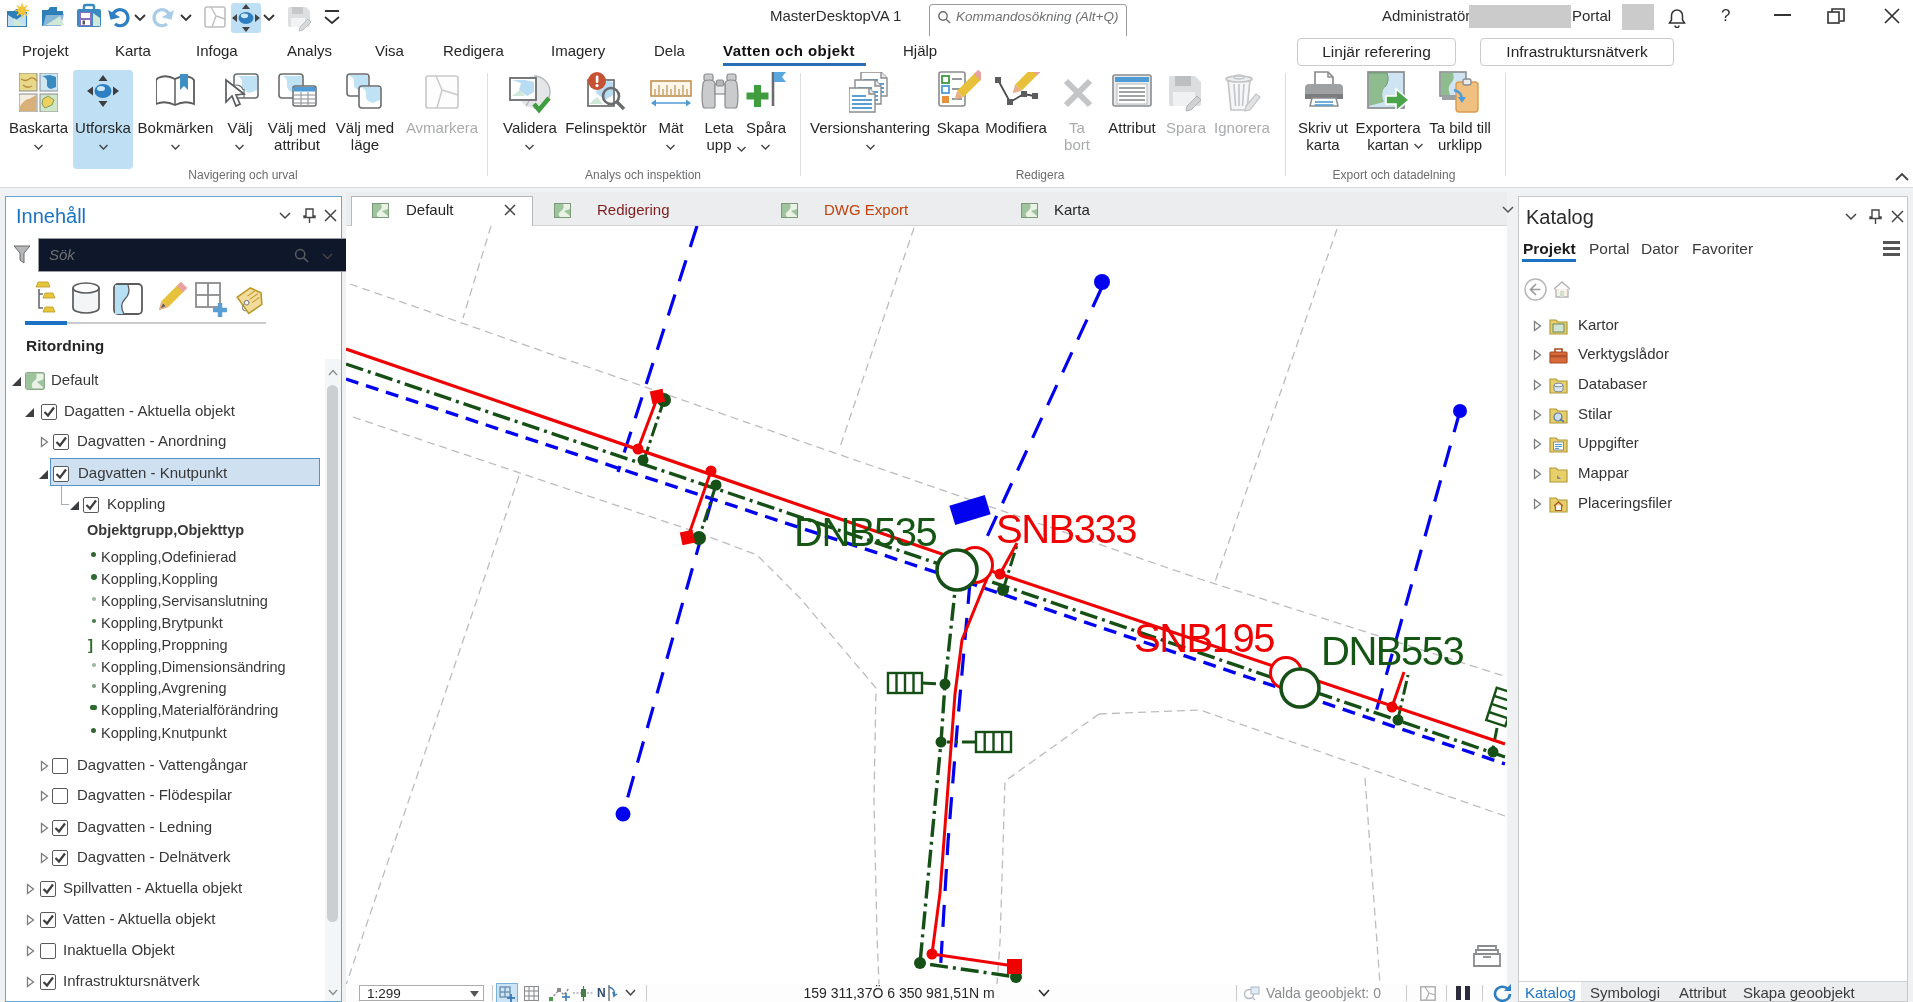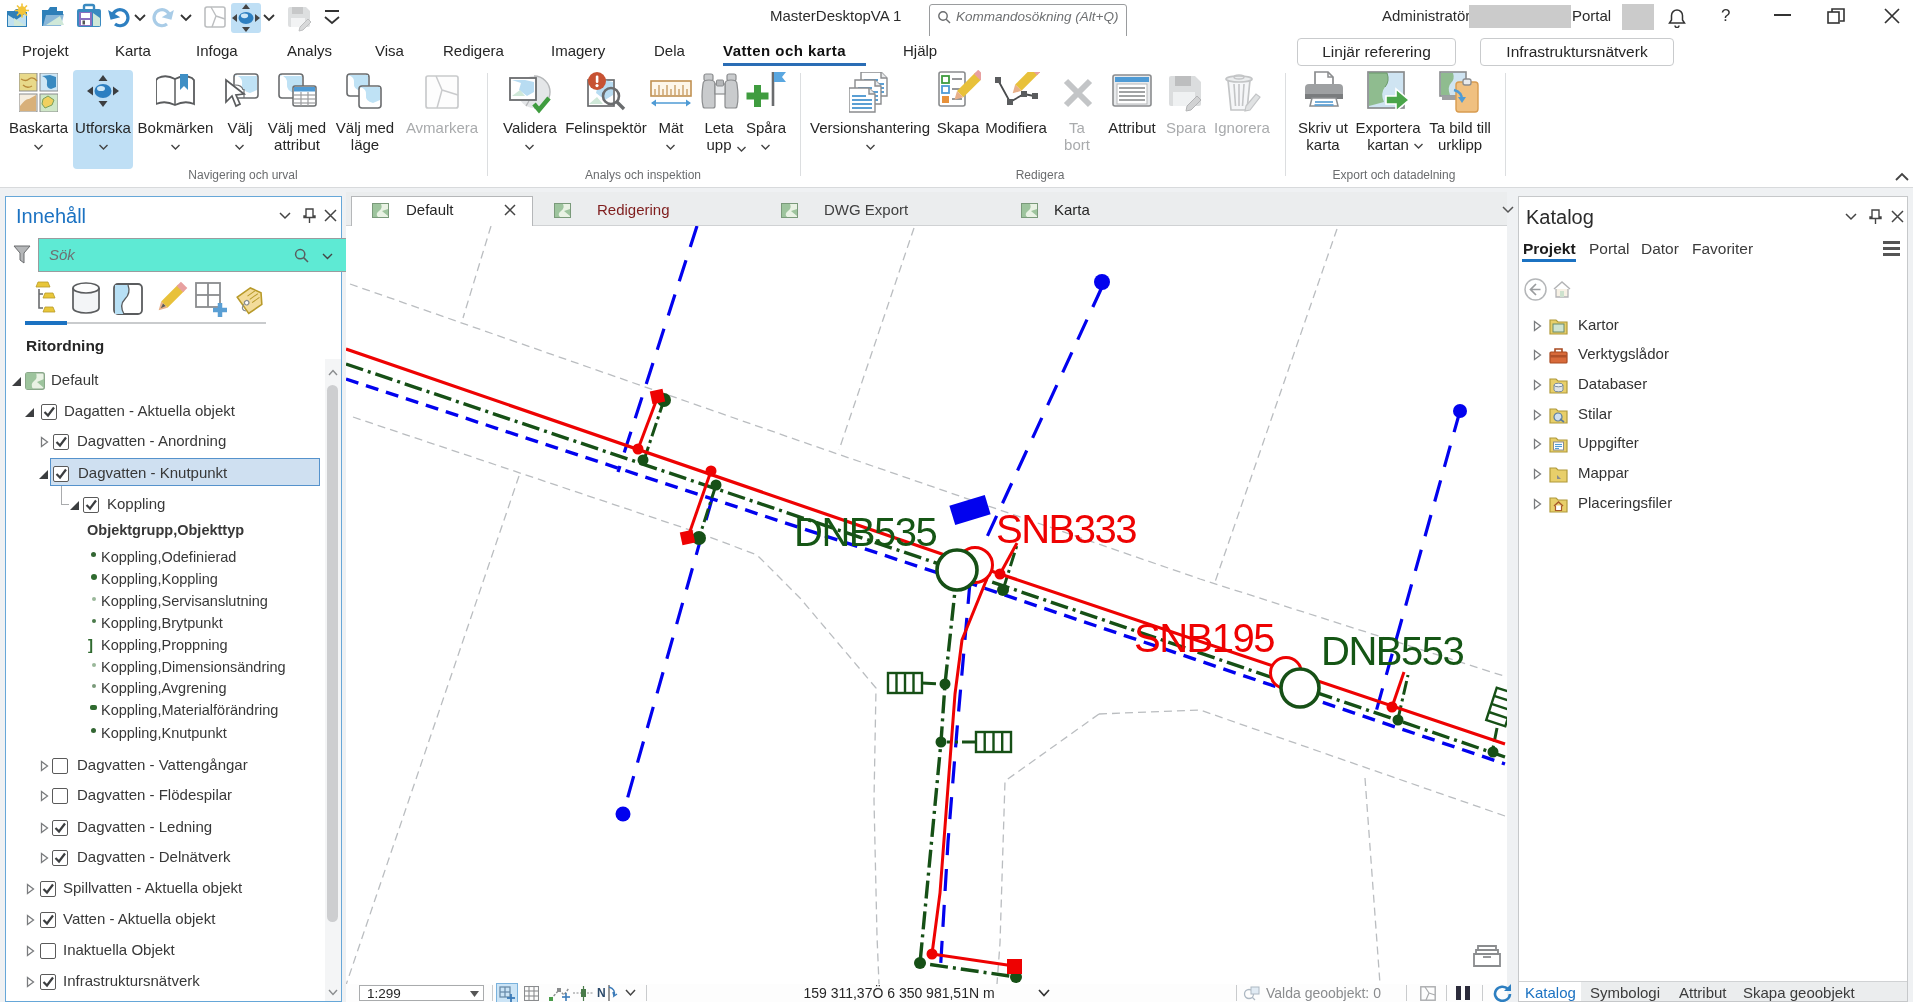--- a/index.html
+++ b/index.html
@@ -127,21 +127,21 @@
 </div>
 <div id="tabrow">
   <div class="rtab" style="left:22px;">Projekt</div>
   <div class="rtab" style="left:115px;">Karta</div>
   <div class="rtab" style="left:196px;">Infoga</div>
   <div class="rtab" style="left:287px;">Analys</div>
   <div class="rtab" style="left:375px;">Visa</div>
   <div class="rtab" style="left:443px;">Redigera</div>
   <div class="rtab" style="left:551px;">Imagery</div>
   <div class="rtab" style="left:654px;">Dela</div>
-  <div class="rtab" style="left:723px;font-weight:bold;color:#111;letter-spacing:0.45px;">Vatten och karta</div>
+  <div class="rtab" style="left:723px;font-weight:bold;color:#111;letter-spacing:0.45px;">Vatten och objekt</div>
   <div class="abs" style="left:723px;top:27px;width:143px;height:3px;background:#2a6db5;"></div>
   <div class="rtab" style="left:903px;">Hjälp</div>
   <div class="groupbtn" style="left:1297px;width:159px;">Linjär referering</div>
   <div class="groupbtn" style="left:1480px;width:194px;">Infrastruktursnätverk</div>
 </div>
 <div id="ribbon">
 
   <svg class="abs" style="left:19px;top:6px" width="39" height="39" viewBox="0 0 39 39">
     <g>
         <rect x="0" y="0" width="18" height="18" fill="#e8d98a" stroke="#8a8c8e"></rect>
@@ -450,21 +450,21 @@
   <svg class="abs" style="left:297px;top:11px" width="13" height="16" viewBox="0 0 13 16">
       <path d="M3,1 h7 v7 h2 v1.5 h-11 v-1.5 h2 z" fill="none" stroke="#444" stroke-width="1.4"></path>
       <line x1="6.5" y1="10" x2="6.5" y2="15" stroke="#444" stroke-width="1.4"></line>
     </svg>
   <svg class="abs" style="left:318px;top:12px" width="13" height="13" viewBox="0 0 13 13">
       <path d="M1,1 L12,12 M12,1 L1,12" stroke="#444" stroke-width="1.5"></path>
     </svg>
   <svg class="abs" style="left:7px;top:48px" width="18" height="20" viewBox="0 0 18 20">
       <path d="M1,1 h16 l-6,7 v10 l-4,-3 v-7 z" fill="#b5b7b9" stroke="#6a6c6e" stroke-width="1"></path>
     </svg>
-  <div class="abs" style="left:32px;top:41px;width:322px;height:34px;border:1px solid #9a9c9e;background:#5eead4;">
+  <div class="abs" style="left:32px;top:41px;width:322px;height:34px;border:1px solid #9a9c9e;background:#0f172a;">
     <div class="abs itl" style="left:10px;top:7px;font-size:15px;">Sök</div>
     <svg class="abs" style="left:255px;top:9px" width="15" height="15" viewBox="0 0 15 15">
         <circle cx="6.2" cy="6.2" r="4.6" fill="none" stroke="#5a5c5e" stroke-width="1.5"></circle>
         <line x1="9.6" y1="9.6" x2="14" y2="14" stroke="#5a5c5e" stroke-width="1.5"></line>
       </svg>
     <svg class="abs" style="left:283px;top:14px" width="11" height="7" viewBox="0 0 11 7">
         <path d="M1,1 l4.5,4.5 4.5,-4.5" fill="none" stroke="#444" stroke-width="1.4"></path>
       </svg>
   </div>
 
@@ -684,21 +684,21 @@
         <rect x="0.5" y="0.5" width="16" height="14" fill="#e9f2e4" stroke="#7a9a7a"></rect>
         <path d="M1,1 h8 q2,4 -2,7 t-1,6 h-5 z" fill="#9dc49d"></path>
         <path d="M10,8 l6,5 v-7 z" fill="#9dc49d"></path>
       </svg>
     <div class="abs" style="left:251px;top:9px;font-size:15px;color:#7f1d1d;">Redigering</div>
     <svg class="abs" style="left:435px;top:11px" width="17" height="15" viewBox="0 0 17 15">
         <rect x="0.5" y="0.5" width="16" height="14" fill="#e9f2e4" stroke="#7a9a7a"></rect>
         <path d="M1,1 h8 q2,4 -2,7 t-1,6 h-5 z" fill="#9dc49d"></path>
         <path d="M10,8 l6,5 v-7 z" fill="#9dc49d"></path>
       </svg>
-    <div class="abs" style="left:478px;top:9px;font-size:15px;color:#404040;">DWG Export</div>
+    <div class="abs" style="left:478px;top:9px;font-size:15px;color:#c2410c;">DWG Export</div>
     <svg class="abs" style="left:675px;top:11px" width="17" height="15" viewBox="0 0 17 15">
         <rect x="0.5" y="0.5" width="16" height="14" fill="#e9f2e4" stroke="#7a9a7a"></rect>
         <path d="M1,1 h8 q2,4 -2,7 t-1,6 h-5 z" fill="#9dc49d"></path>
         <path d="M10,8 l6,5 v-7 z" fill="#9dc49d"></path>
       </svg>
     <div class="abs" style="left:708px;top:9px;font-size:15px;color:#262626;">Karta</div>
     <svg class="abs" style="left:1156px;top:14px" width="12" height="8" viewBox="0 0 12 8">
         <path d="M1,1 l5,5 5,-5" fill="none" stroke="#555" stroke-width="1.5"></path>
       </svg>
   </div>

